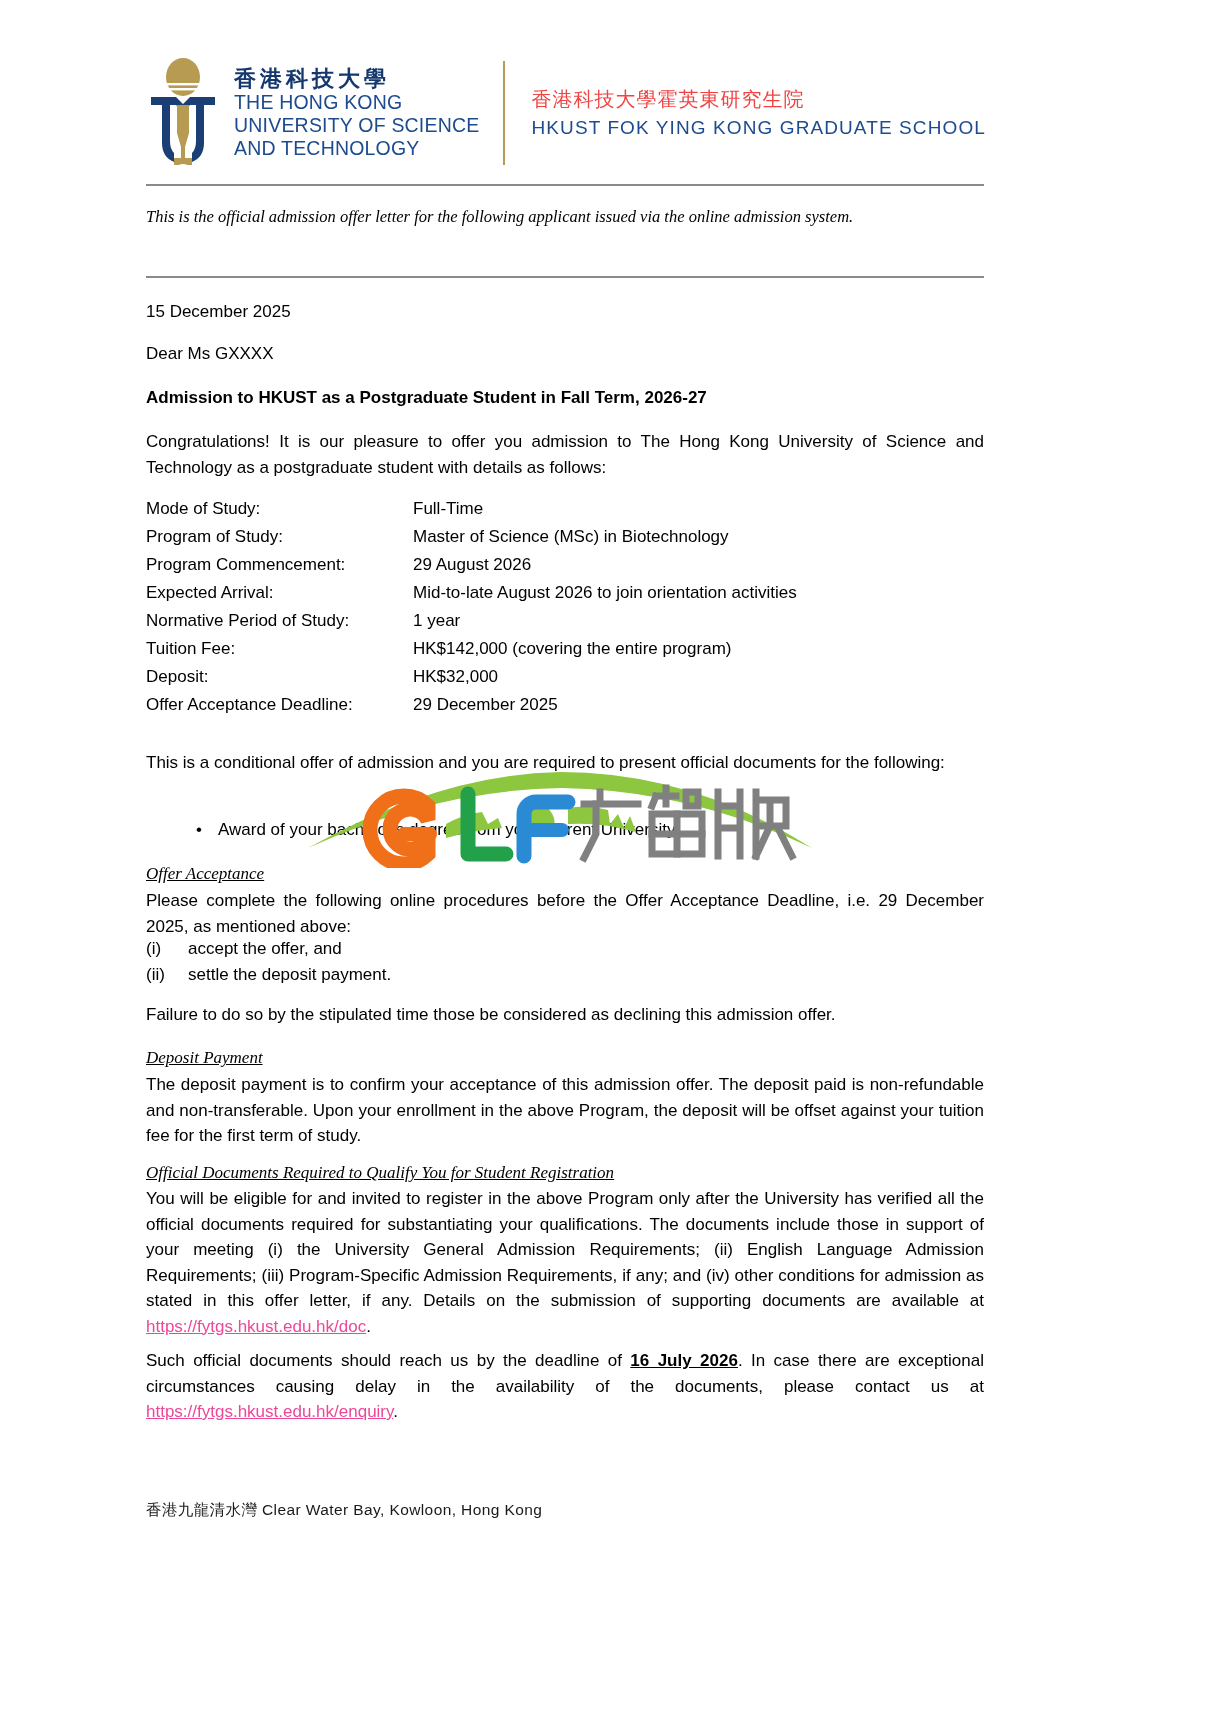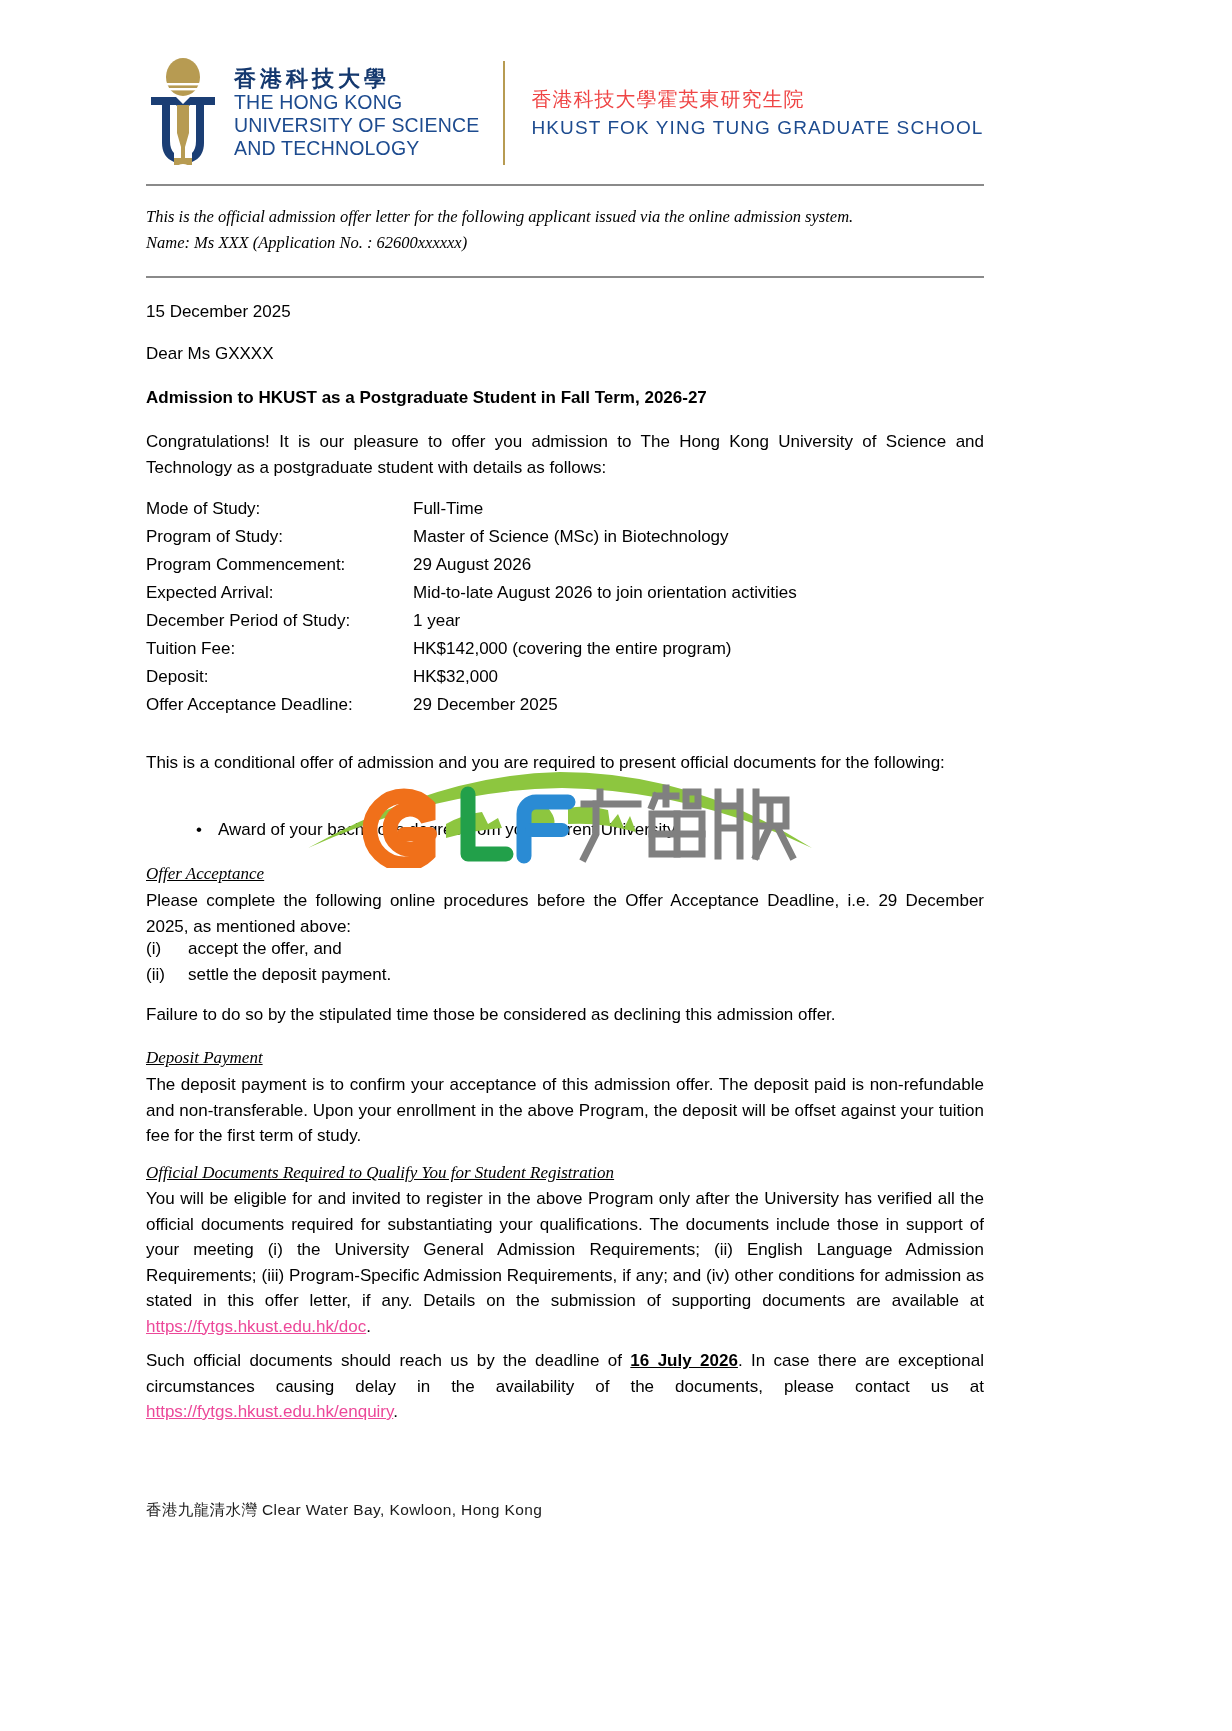--- a/index.html
+++ b/index.html
@@ -243,29 +243,28 @@
       <div class="lw-cn">香港科技大學</div>
       <div class="lw-en">THE HONG KONG</div>
       <div class="lw-en">UNIVERSITY OF SCIENCE</div>
       <div class="lw-en">AND TECHNOLOGY</div>
     </div>
 
     <div class="logo-divider"></div>
 
     <div class="gs-words">
       <div class="gs-cn">香港科技大學霍英東研究生院</div>
-      <div class="gs-en">HKUST FOK YING TUNG GRADUATE SCHOOL</div>
+      <div class="gs-en">HKUST FOK YING KONG GRADUATE SCHOOL</div>
     </div>
   </div>
 
   <div class="rule rule-1"></div>
 
   <div class="intro">
     <div class="line">This is the official admission offer letter for the following applicant issued via the online admission system.</div>
-    <div class="line">Name: Ms  XXX  (Application No. : 62600xxxxxx)</div>
   </div>
 
   <div class="rule rule-2"></div>
 
   <div class="body-text date">15 December 2025</div>
   <div class="body-text salut">Dear Ms GXXXX</div>
   <div class="body-text subject">Admission to HKUST as a Postgraduate Student in Fall Term, 2026-27</div>
   <div class="body-text congrats">Congratulations! It is our pleasure to offer you admission to The Hong Kong University of Science and Technology as a postgraduate student with details as follows:</div>
 
   <div class="details">
@@ -279,21 +278,21 @@
     </div>
     <div class="row">
       <div class="lbl">Program Commencement:</div>
       <div class="val">29 August 2026</div>
     </div>
     <div class="row">
       <div class="lbl">Expected Arrival:</div>
       <div class="val">Mid-to-late August 2026 to join orientation activities</div>
     </div>
     <div class="row">
-      <div class="lbl">December Period of Study:</div>
+      <div class="lbl">Normative Period of Study:</div>
       <div class="val">1 year</div>
     </div>
     <div class="row">
       <div class="lbl">Tuition Fee:</div>
       <div class="val">HK$142,000 (covering the entire program)</div>
     </div>
     <div class="row">
       <div class="lbl">Deposit:</div>
       <div class="val">HK$32,000</div>
     </div>

